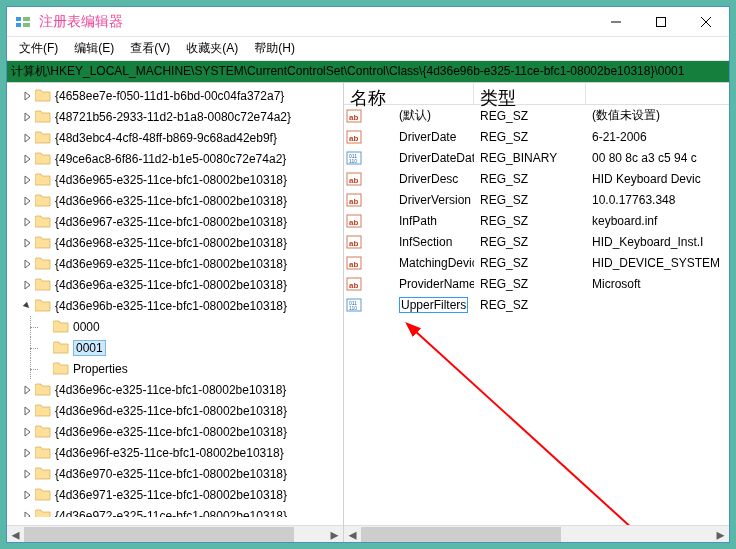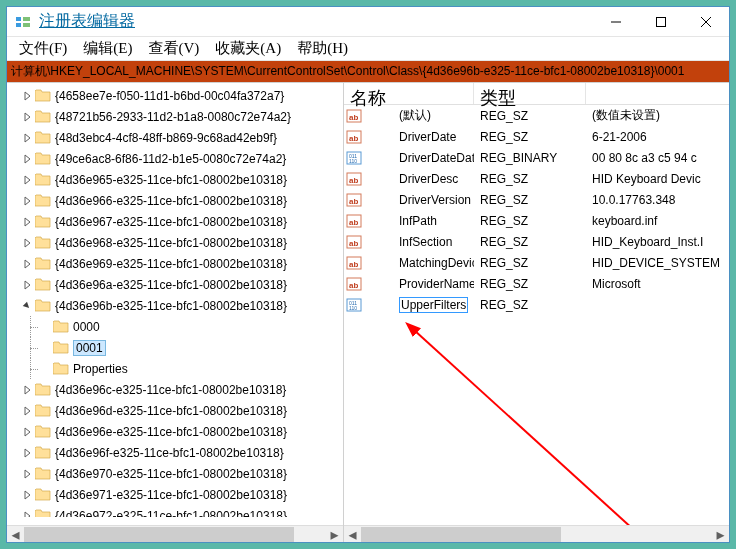--- a/index.html
+++ b/index.html
@@ -1,27 +1,27 @@
 <!DOCTYPE html>
 <html><head>
 <meta charset="utf-8">
 <style>
   * { box-sizing: border-box; margin: 0; padding: 0; font-family: "Microsoft YaHei", "Segoe UI", sans-serif; }
   body { background: #5ab8a8; padding: 6px; }
   .window { width: 724px; height: 537px; background: #fff; border: 1px solid #4a90c2; display: flex; flex-direction: column; }
   .titlebar { height: 30px; background: #fff; display: flex; align-items: center; border-bottom: 1px solid #e5e5e5; }
   .titlebar-icon { width: 16px; height: 16px; margin: 0 8px; display: flex; align-items: center; justify-content: center; }
-  .title { font-size: 16px; flex: 1; color: #0369a1; text-decoration: underline; }
+  .title { font-size: 14px; flex: 1; color: #ec4899; }
   .winbtns { display: flex; height: 100%; }
   .winbtn { width: 45px; display: flex; align-items: center; justify-content: center; color: #000; }
   .winbtn.close { width: 46px; }
   .winbtn svg { width: 10px; height: 10px; }
   .menubar { height: 24px; display: flex; align-items: center; padding: 0 4px; border-bottom: 1px solid #e5e5e5; }
-  .menuitem { font-size: 15px; padding: 2px 8px; color: #000; font-family: Liberation Serif, serif; }
-  .addressbar { height: 22px; border-bottom: 1px solid #d0d0d0; display: flex; align-items: center; padding: 0 4px; font-size: 12px; background: #c2410c; overflow: hidden; white-space: nowrap; }
+  .menuitem { font-size: 12px; padding: 2px 8px; color: #000; }
+  .addressbar { height: 22px; border-bottom: 1px solid #d0d0d0; display: flex; align-items: center; padding: 0 4px; font-size: 12px; background: #15803d; overflow: hidden; white-space: nowrap; }
   .content { flex: 1; display: flex; overflow: hidden; position: relative; }
   .tree { width: 337px; border-right: 1px solid #d0d0d0; overflow: hidden; display: flex; flex-direction: column; gap: 8px; }
   .tree-body { flex: 1; overflow: hidden; font-size: 12px; padding-top: 2px; }
   .tree-row { display: flex; align-items: center; height: 21px; white-space: nowrap; padding-left: 14px; }
   .tree-row.child { padding-left: 32px; position: relative; }
   .tree-row.child::before { content: ""; position: absolute; left: 23px; top: 0; bottom: 0; border-left: 1px dotted #999; }
   .tree-row.child::after { content: ""; position: absolute; left: 23px; top: 50%; width: 8px; border-top: 1px dotted #999; }
   .expander { width: 12px; height: 12px; display: inline-flex; align-items: center; justify-content: center; margin-right: 2px; color: #333; }
   .expander.blank { visibility: hidden; }
   .folder-icon { width: 16px; height: 13px; margin-right: 4px; display: inline-block; }

